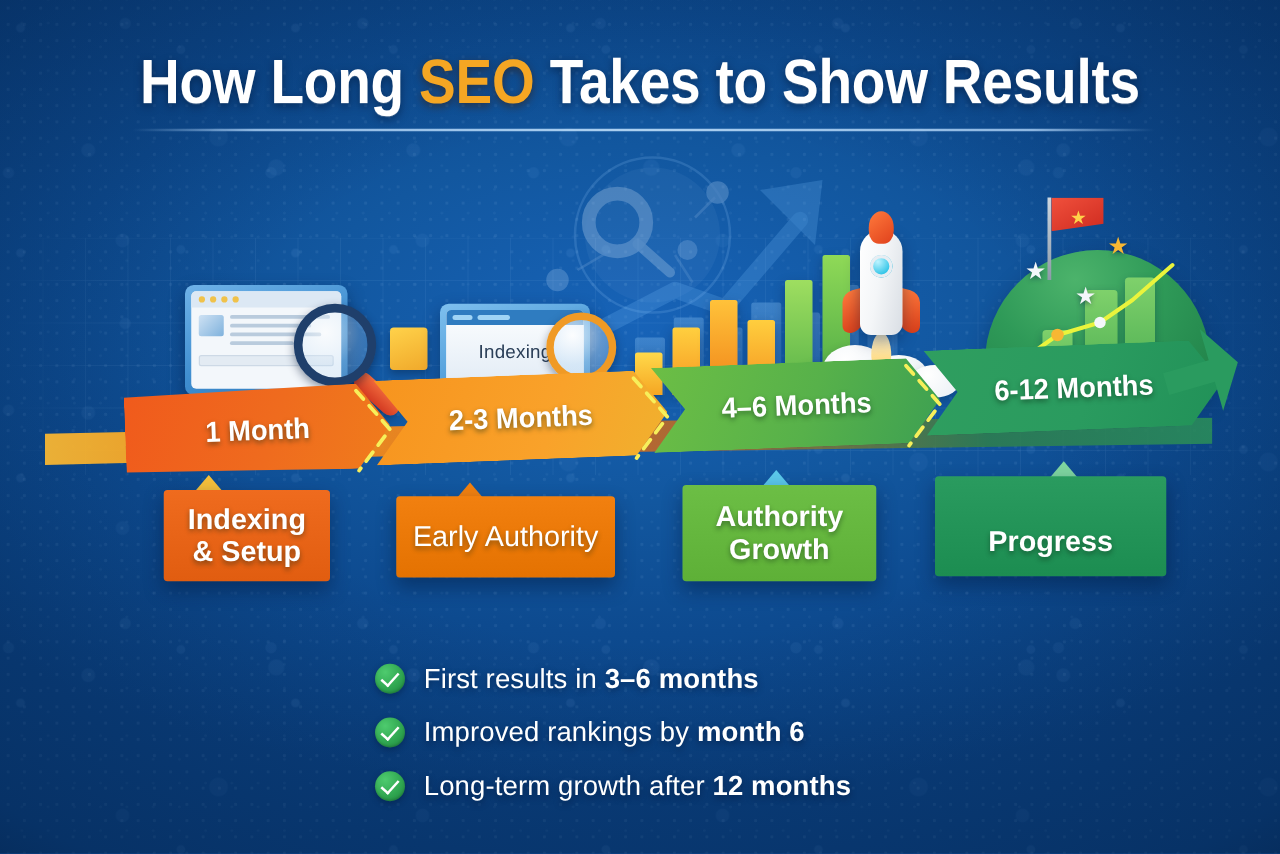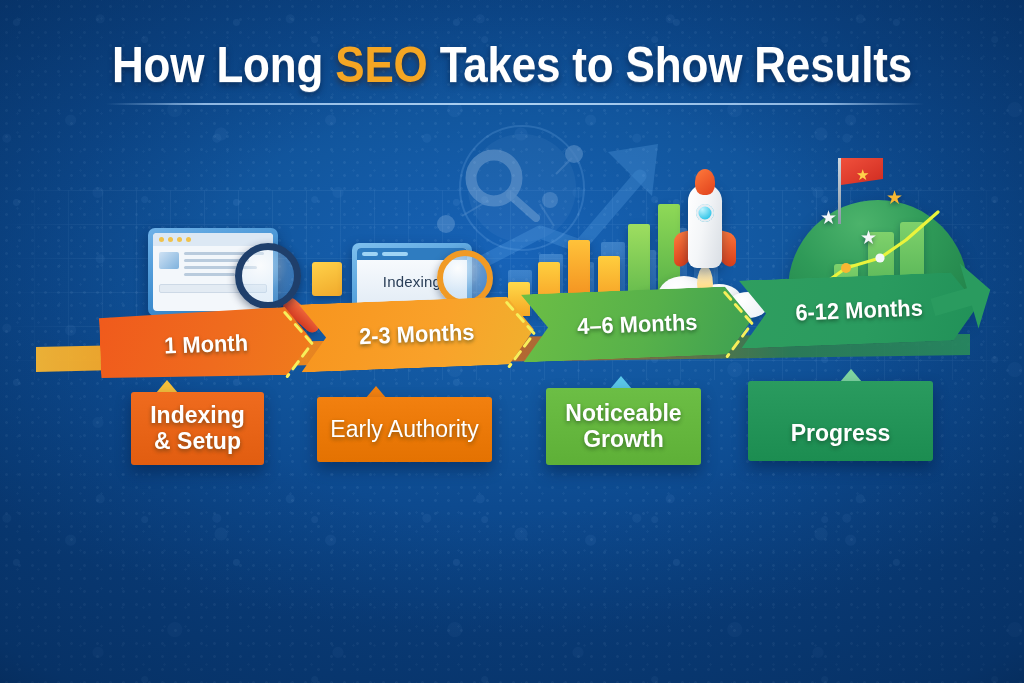--- a/index.html
+++ b/index.html
@@ -398,22 +398,36 @@
       <div class="pointer" style="left: 156px; top: 380px; border-bottom: 13px solid rgb(246, 192, 58);"></div>
       <div class="card" style="left: 131px; top: 392px; width: 133px; height: 73px; background: linear-gradient(rgb(239, 107, 30), rgb(225, 93, 16)); font-size: 23px; font-weight: bold;">
         <div class="ct"><span>Indexing</span><br><span>&amp; Setup</span></div>
       </div>
       <div class="pointer" style="left: 365px; top: 386px; border-bottom: 13px solid rgb(242, 128, 15);"></div>
       <div class="card" style="left: 317px; top: 397px; width: 175px; height: 65px; background: linear-gradient(rgb(242, 128, 15), rgb(228, 114, 1)); font-size: 23px; font-weight: normal;">
         <div class="ct">Early Authority</div>
       </div>
       <div class="pointer" style="left: 610px; top: 376px; border-bottom: 13px solid rgb(91, 200, 234);"></div>
       <div class="card" style="left: 546px; top: 388px; width: 155px; height: 77px; background: linear-gradient(rgb(108, 190, 69), rgb(94, 176, 55)); font-size: 23px; font-weight: bold;">
-        <div class="ct"><span>Noticeable</span><br><span>Growth</span></div>
+        <div class="ct"><span>Authority</span><br><span>Growth</span></div>
       </div>
       <div class="pointer" style="left: 840px; top: 369px; border-bottom: 13px solid rgb(127, 214, 160);"></div>
       <div class="card" style="left: 748px; top: 381px; width: 185px; height: 80px; background: linear-gradient(rgb(42, 155, 95), rgb(28, 141, 81)); font-size: 23px; font-weight: bold;">
         <div class="ct"><br><span>Progress</span></div>
       </div>
     </div>
 
+  <div class="bullets" id="bullets">
+      <div class="bullet">
+        <span class="check"></span>
+        <span class="btext">First results in <b>3–6 months</b></span>
+      </div>
+      <div class="bullet">
+        <span class="check"></span>
+        <span class="btext">Improved rankings by <b>month 6</b></span>
+      </div>
+      <div class="bullet">
+        <span class="check"></span>
+        <span class="btext">Long-term growth after <b>12 months</b></span>
+      </div>
+    </div>
 
 </div>
 
 </body></html>

